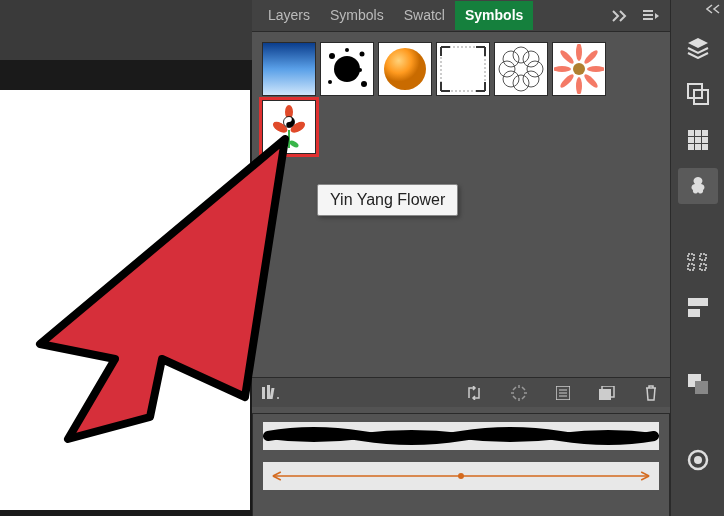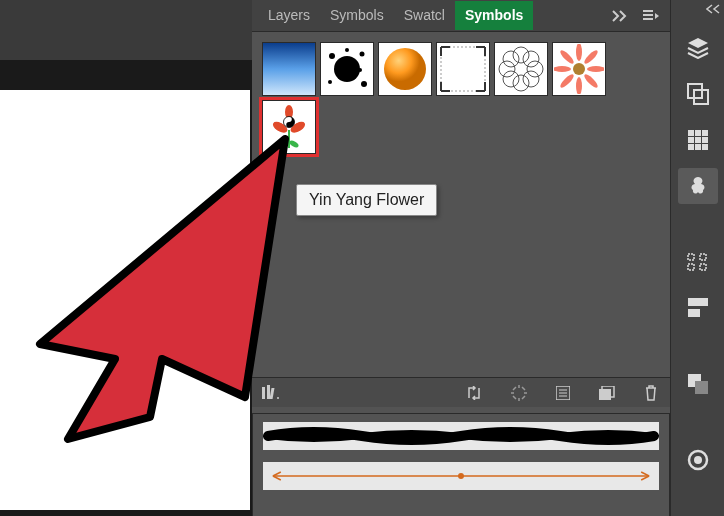--- a/index.html
+++ b/index.html
@@ -121,21 +121,21 @@
 }
 .brush-stroke {
   height: 28px;
   background: #e8e8e8;
   margin-bottom: 12px;
   position: relative;
   overflow: hidden;
 }
 .tooltip {
   position: absolute;
-  left: 296px;
+  left: 317px;
   top: 184px;
   background: #f5f5f5;
   color: #222;
   padding: 6px 12px;
   border: 1px solid #888;
   border-radius: 2px;
   font-size: 16px;
   box-shadow: 2px 2px 4px rgba(0,0,0,.3);
   z-index: 50;
 }

